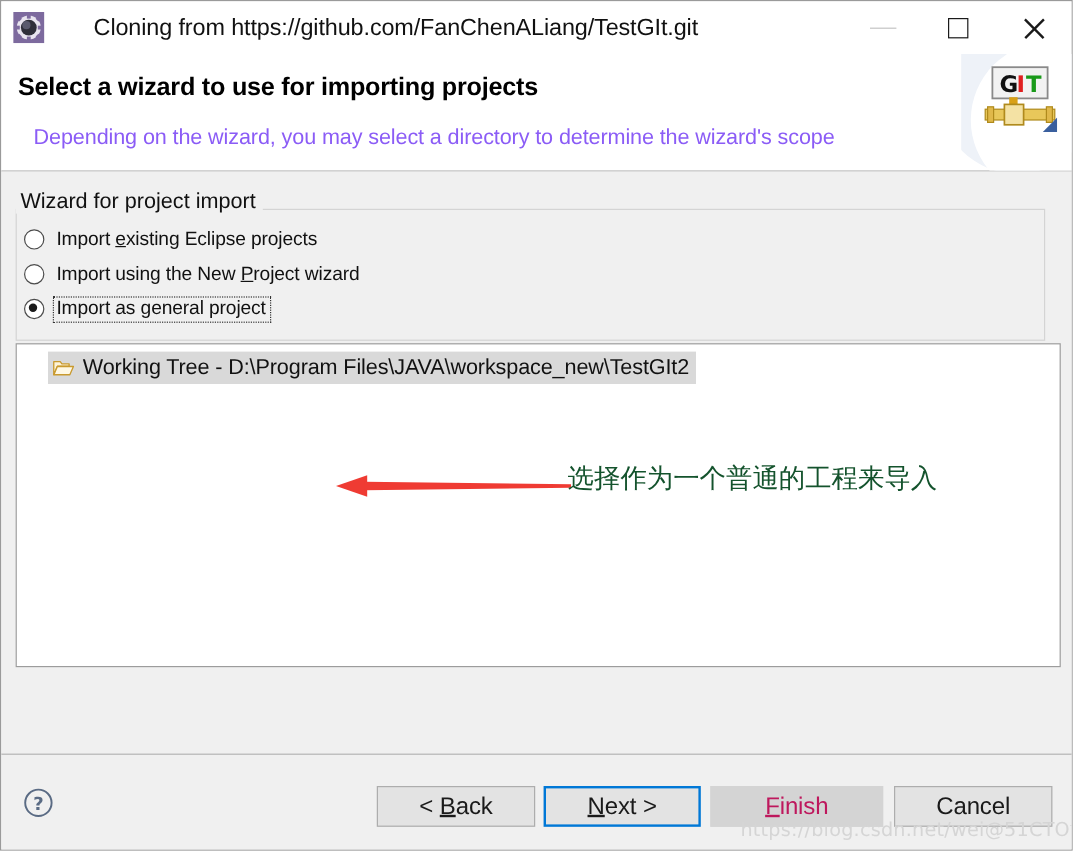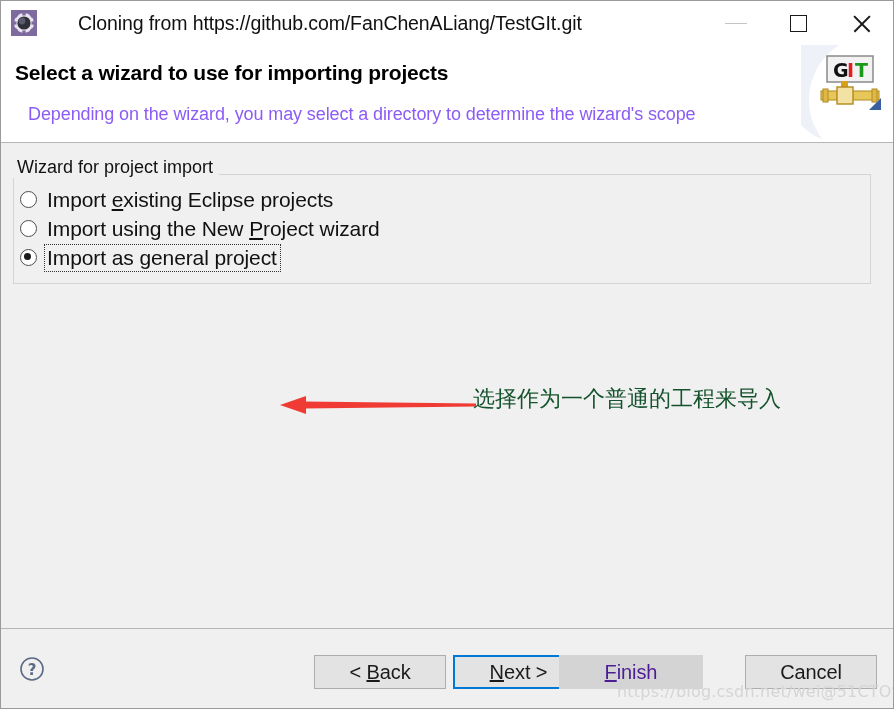--- a/index.html
+++ b/index.html
@@ -187,21 +187,21 @@
   .radio-mark.checked:after {
     content: "";
     position: absolute;
     left: 3.2px; top: 3.2px;
     width: 7.2px; height: 7.2px;
     border-radius: 50%;
     background: #1a1a1a;
   }
   .radio-label {
     margin-left: 8px;
-    font-size: 21px;
+    font-size: 16px;
     color: #111;
     white-space: nowrap;
     padding: 1px 3px 1px 2px;
     letter-spacing: -0.1px;
   }
   .radio-row.focused .radio-label {
     outline: 1px dotted #333;
     outline-offset: 0px;
   }
   .mn { text-decoration: underline; }
@@ -280,21 +280,21 @@
     color: #1a1a1a;
     display: flex;
     align-items: center;
     justify-content: center;
     letter-spacing: -0.1px;
     font-family: "Liberation Sans", sans-serif;
     padding: 0;
   }
   .btn-back   { left: 313px; width: 132px; }
   .btn-next   { left: 452px; width: 131px; border: 2px solid #0078d7; background: #e3e3e3; }
-  .btn-finish { left: 558px; width: 144px; background: #d4d4d4; border-color: #d4d4d4; color: #4c1d95; }
+  .btn-finish { left: 591px; width: 144px; background: #d4d4d4; border-color: #d4d4d4; color: #be185d; }
   .btn-cancel { left: 744px; width: 132px; }
 
   .watermark {
     position: absolute;
     left: 616px; top: 681px;
     font-size: 16px;
     color: #d5d5d5;
     white-space: nowrap;
     letter-spacing: 0.2px;
     font-family: "DejaVu Sans", sans-serif;
@@ -380,20 +380,31 @@
         <span class="radio-label"><span>Import using the New </span><span class="mn">P</span><span>roject wizard</span></span>
       </div>
 
       <div class="radio-row focused">
         <span class="radio-mark checked"></span>
         <span class="radio-label"><span>Import as </span><span class="mn">g</span><span>eneral project</span></span>
       </div>
 
     </div>
 
+    <div class="treebox">
+      <div class="tree-item">
+        <span class="folder-icon">
+          <svg width="18" height="15" viewBox="0 0 18 15">
+            <path d="M0.8 13.3 V2.4 H6.2 L7.6 4.2 H13.6 V6.2 H3.8 L0.8 13.3 Z" fill="#fdf3d8" stroke="#c99a2e" stroke-width="1.1" stroke-linejoin="round"></path>
+            <path d="M3.8 6.4 H17.2 L14.2 13.3 H0.9 Z" fill="#fff8e4" stroke="#c99a2e" stroke-width="1.1" stroke-linejoin="round"></path>
+          </svg>
+        </span>
+        <span class="tree-label">Working Tree - D:\Program Files\JAVA\workspace_new\TestGIt2</span>
+      </div>
+    </div>
 
     <div class="annot-arrow">
       <svg width="196" height="22" viewBox="0 0 196 22">
         <polygon points="0,11 26,2 26,20" fill="#ef3b33"></polygon>
         <polygon points="24,7.5 196,9.5 196,12.5 24,14.5" fill="#ef3b33"></polygon>
       </svg>
     </div>
     <div class="annot-text">选择作为一个普通的工程来导入</div>
 
   </div>

